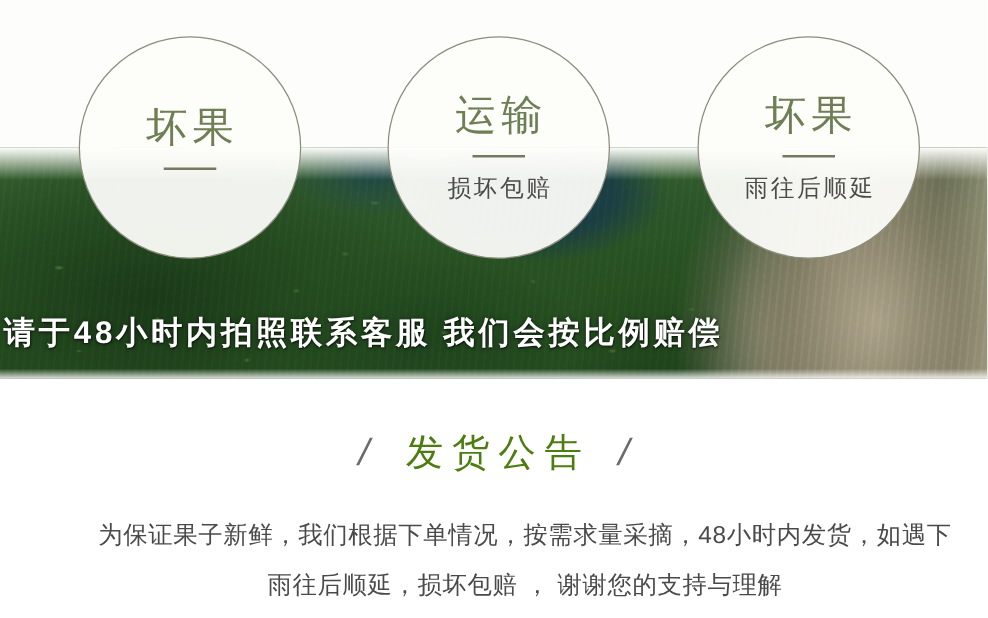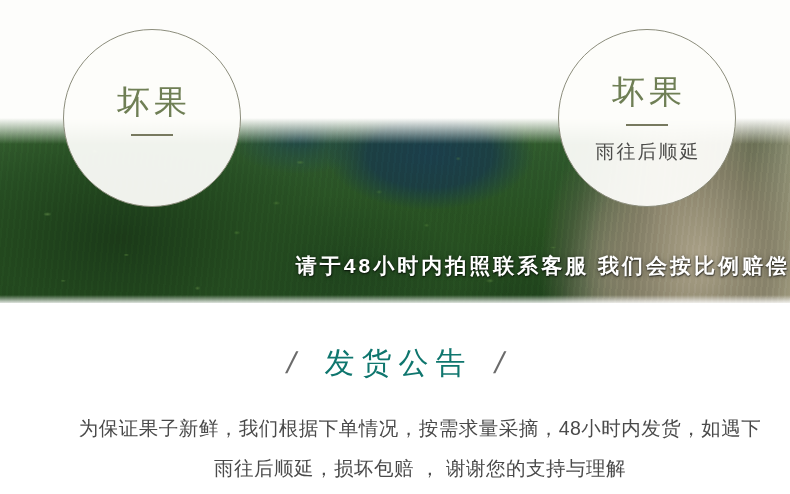--- a/index.html
+++ b/index.html
@@ -151,22 +151,22 @@
     letter-spacing: 2px;
     text-indent: 2px;
   }
 
   
   .hero-banner {
     position: absolute;
     left: 0;
     top: 250px;
     width: 790px;
-    text-align: right;
-    font-size: 21px;
+    text-align: left;
+    font-size: 25px;
     line-height: 32px;
     color: #ffffff;
     font-weight: 700;
     letter-spacing: 3px;
     text-indent: 3px;
     text-shadow:
       0 1px 2px rgba(0,0,0,0.55),
       0 0 5px rgba(0,0,0,0.35),
       1px 1px 0 rgba(0,0,0,0.25);
     white-space: nowrap;
@@ -196,21 +196,21 @@
     font-size: 30px;
     line-height: 1;
     color: #6b6b6b;
     font-style: italic;
     font-weight: 300;
     transform: skewX(-2deg);
   }
   .notice-title {
     font-size: 30px;
     line-height: 1;
-    color: #0f766e;
+    color: #4d7c0f;
     letter-spacing: 7px;
     text-indent: 7px;
     font-weight: 400;
     text-align: center;
   }
 
   .notice-body {
     position: absolute;
     left: 0;
     top: 105px;
@@ -237,20 +237,25 @@
       <div class="photo-streaks"></div>
       <div class="photo-topfade"></div>
       <div class="photo-botfade"></div>
     </div>
 
     <div class="circle circle-1">
       <div class="circle-title">坏果</div>
       <div class="circle-divider"></div>
     </div>
 
+    <div class="circle circle-2">
+      <div class="circle-title">运输</div>
+      <div class="circle-divider"></div>
+      <div class="circle-sub">损坏包赔</div>
+    </div>
 
     <div class="circle circle-3">
       <div class="circle-title">坏果</div>
       <div class="circle-divider"></div>
       <div class="circle-sub">雨往后顺延</div>
     </div>
 
     <div class="hero-banner">请于48小时内拍照联系客服 我们会按比例赔偿</div>
   </div>
 

